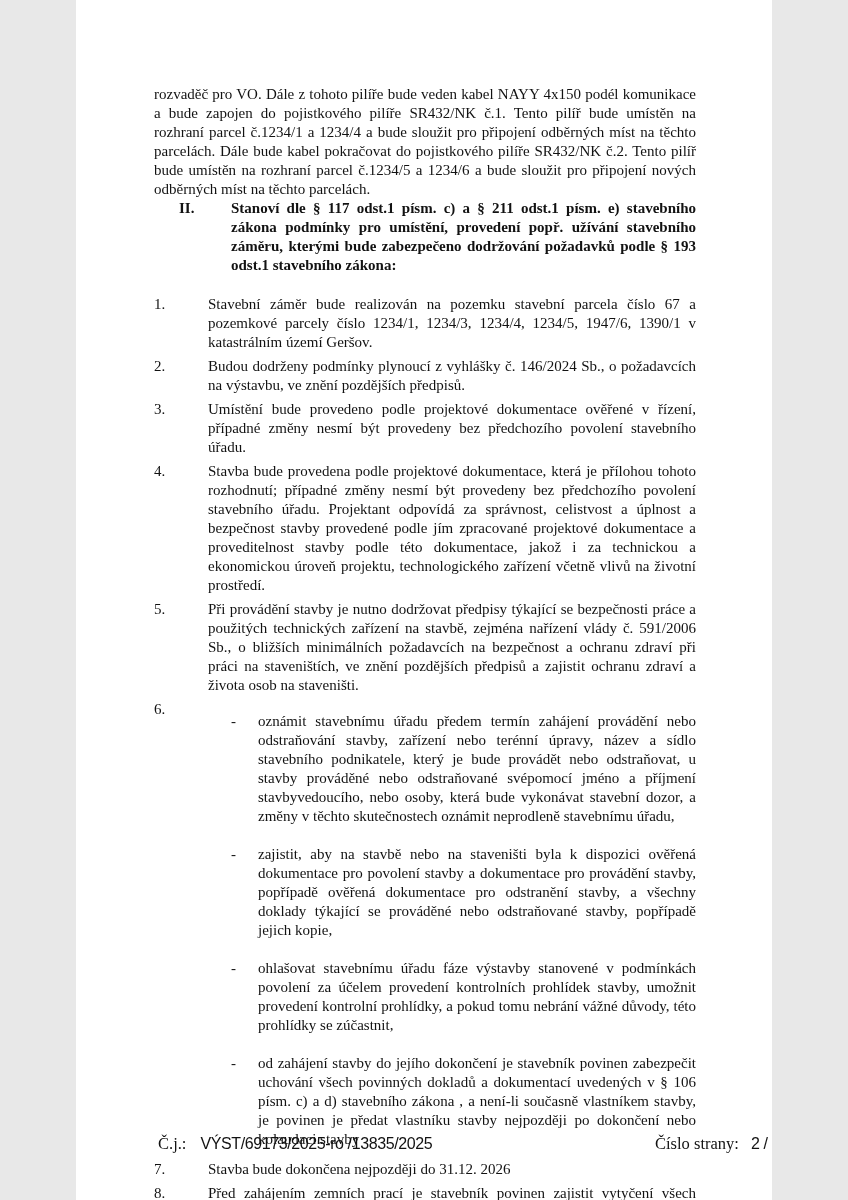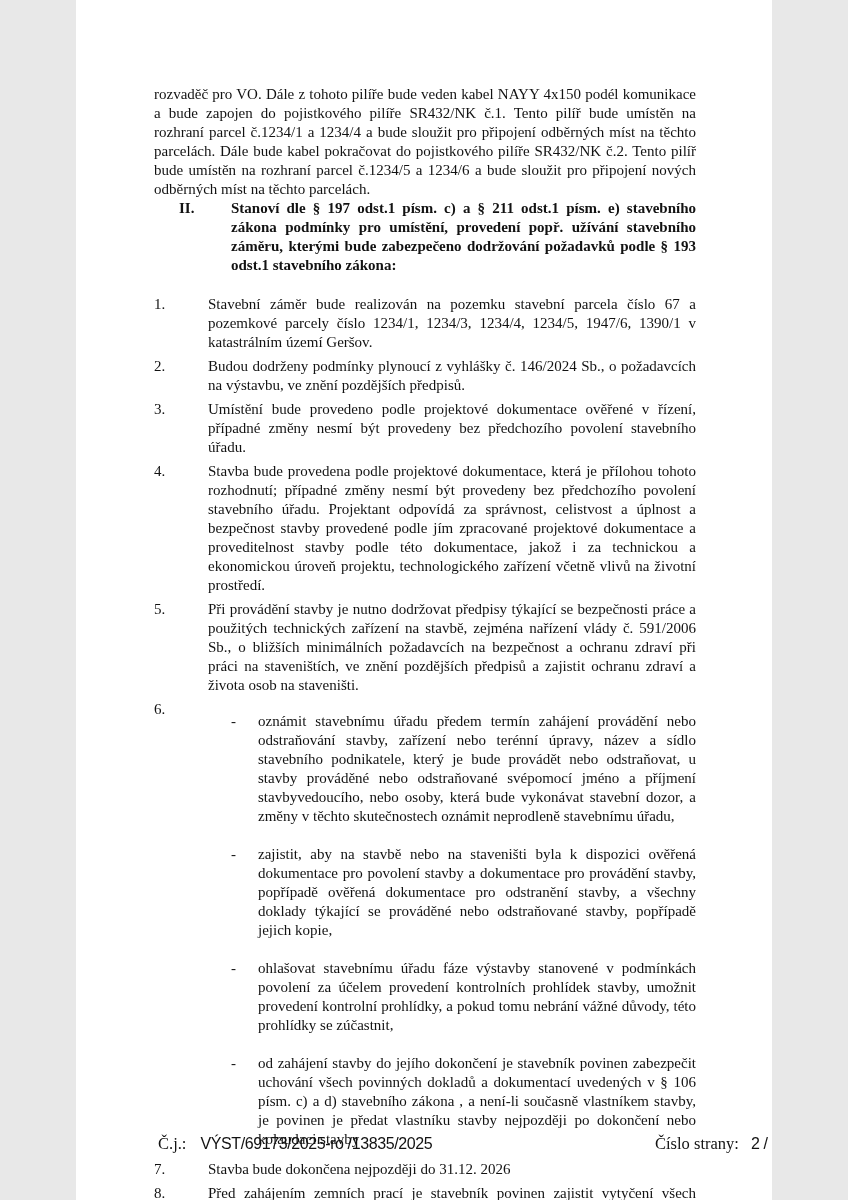--- a/index.html
+++ b/index.html
@@ -59,21 +59,21 @@
 </style>
 </head>
 <body>
 
 <div class="page">
 
   <p class="intro">rozvaděč pro VO. Dále z tohoto pilíře bude veden kabel NAYY 4x150 podél komunikace a bude zapojen do pojistkového pilíře SR432/NK č.1. Tento pilíř bude umístěn na rozhraní parcel č.1234/1 a 1234/4 a bude sloužit pro připojení odběrných míst na těchto parcelách. Dále bude kabel pokračovat do pojistkového pilíře SR432/NK č.2. Tento pilíř bude umístěn na rozhraní parcel č.1234/5 a 1234/6 a bude sloužit pro připojení nových odběrných míst na těchto parcelách.</p>
 
   <div class="heading">
     <span class="num">II.</span>
-    <p>Stanoví dle § 197 odst.1 písm. c) a § 211 odst.1 písm. e) stavebního zákona podmínky pro umístění, provedení popř. užívání stavebního záměru, kterými bude zabezpečeno dodržování požadavků podle § 193 odst.1 stavebního zákona:</p>
+    <p>Stanoví dle § 117 odst.1 písm. c) a § 211 odst.1 písm. e) stavebního zákona podmínky pro umístění, provedení popř. užívání stavebního záměru, kterými bude zabezpečeno dodržování požadavků podle § 193 odst.1 stavebního zákona:</p>
   </div>
 
   <div class="cond">
     <span class="num">1.</span>
     <div class="body">
         <p>Stavební záměr bude realizován na pozemku stavební parcela číslo 67 a pozemkové parcely číslo 1234/1, 1234/3, 1234/4, 1234/5, 1947/6, 1390/1 v katastrálním území Geršov.</p>
       </div>
   </div>
 
   <div class="cond">

